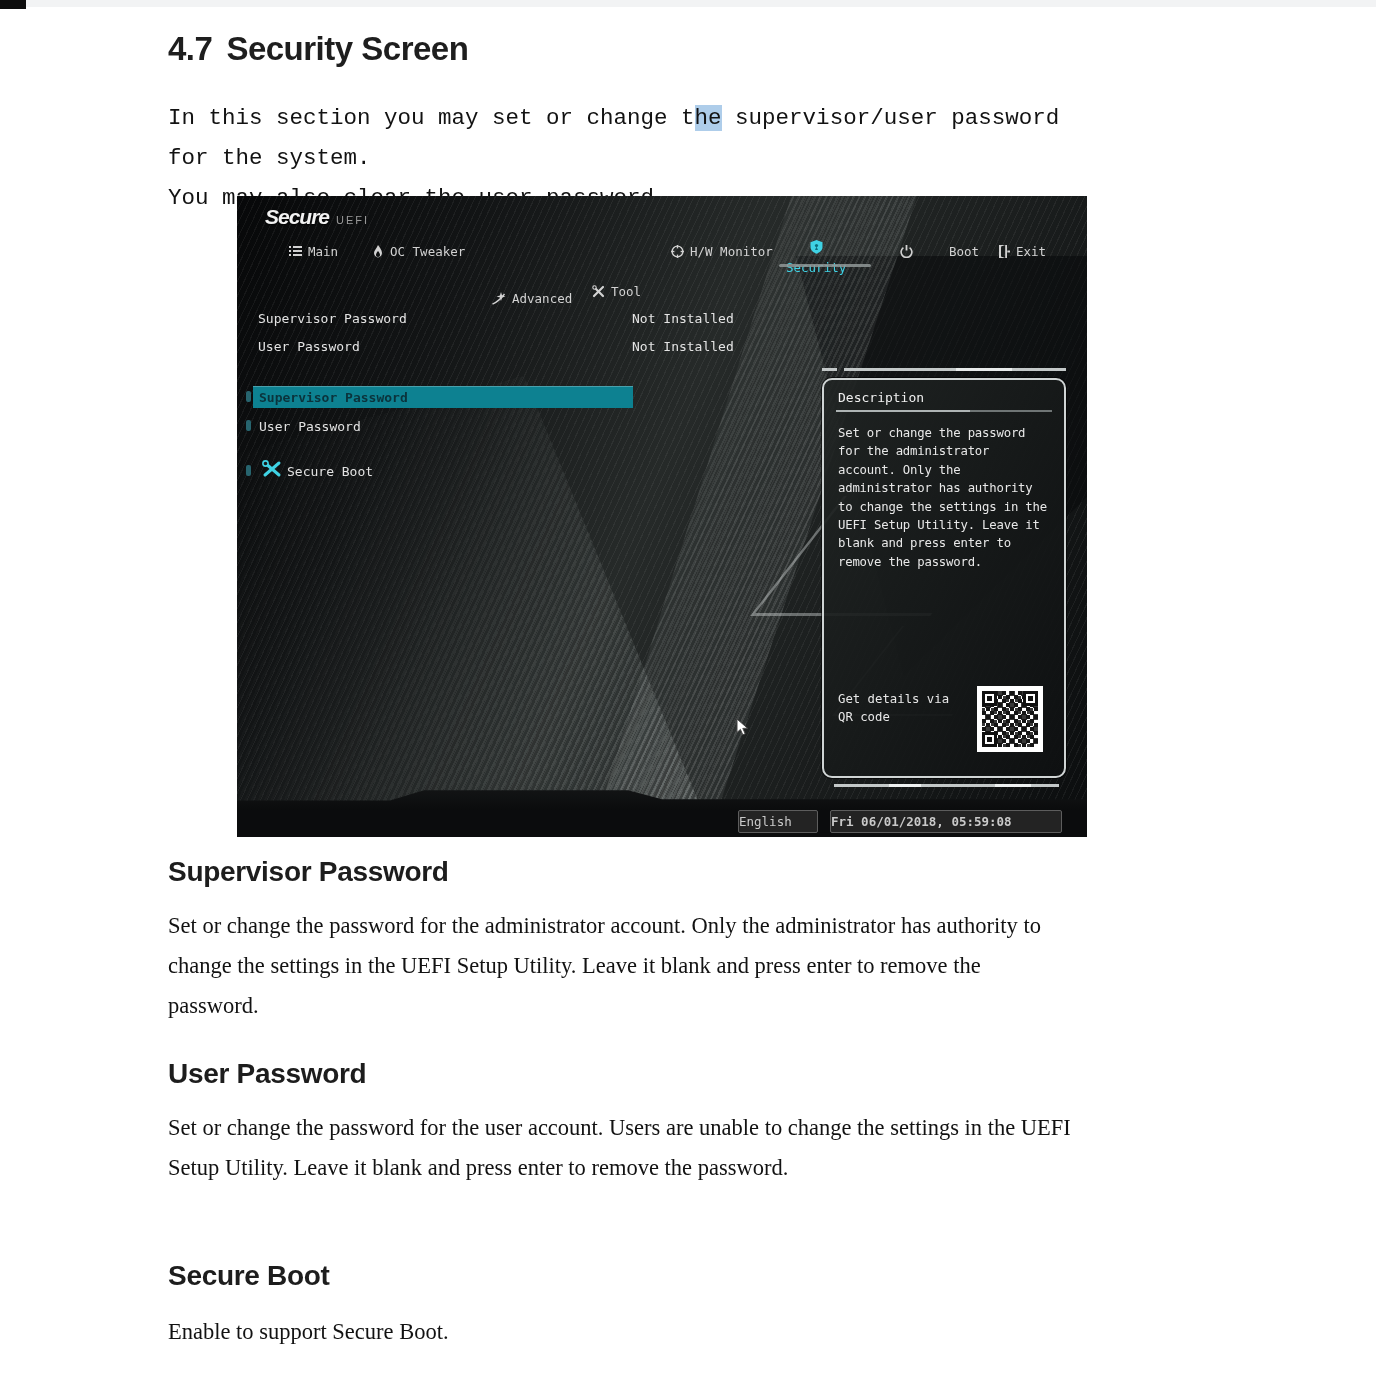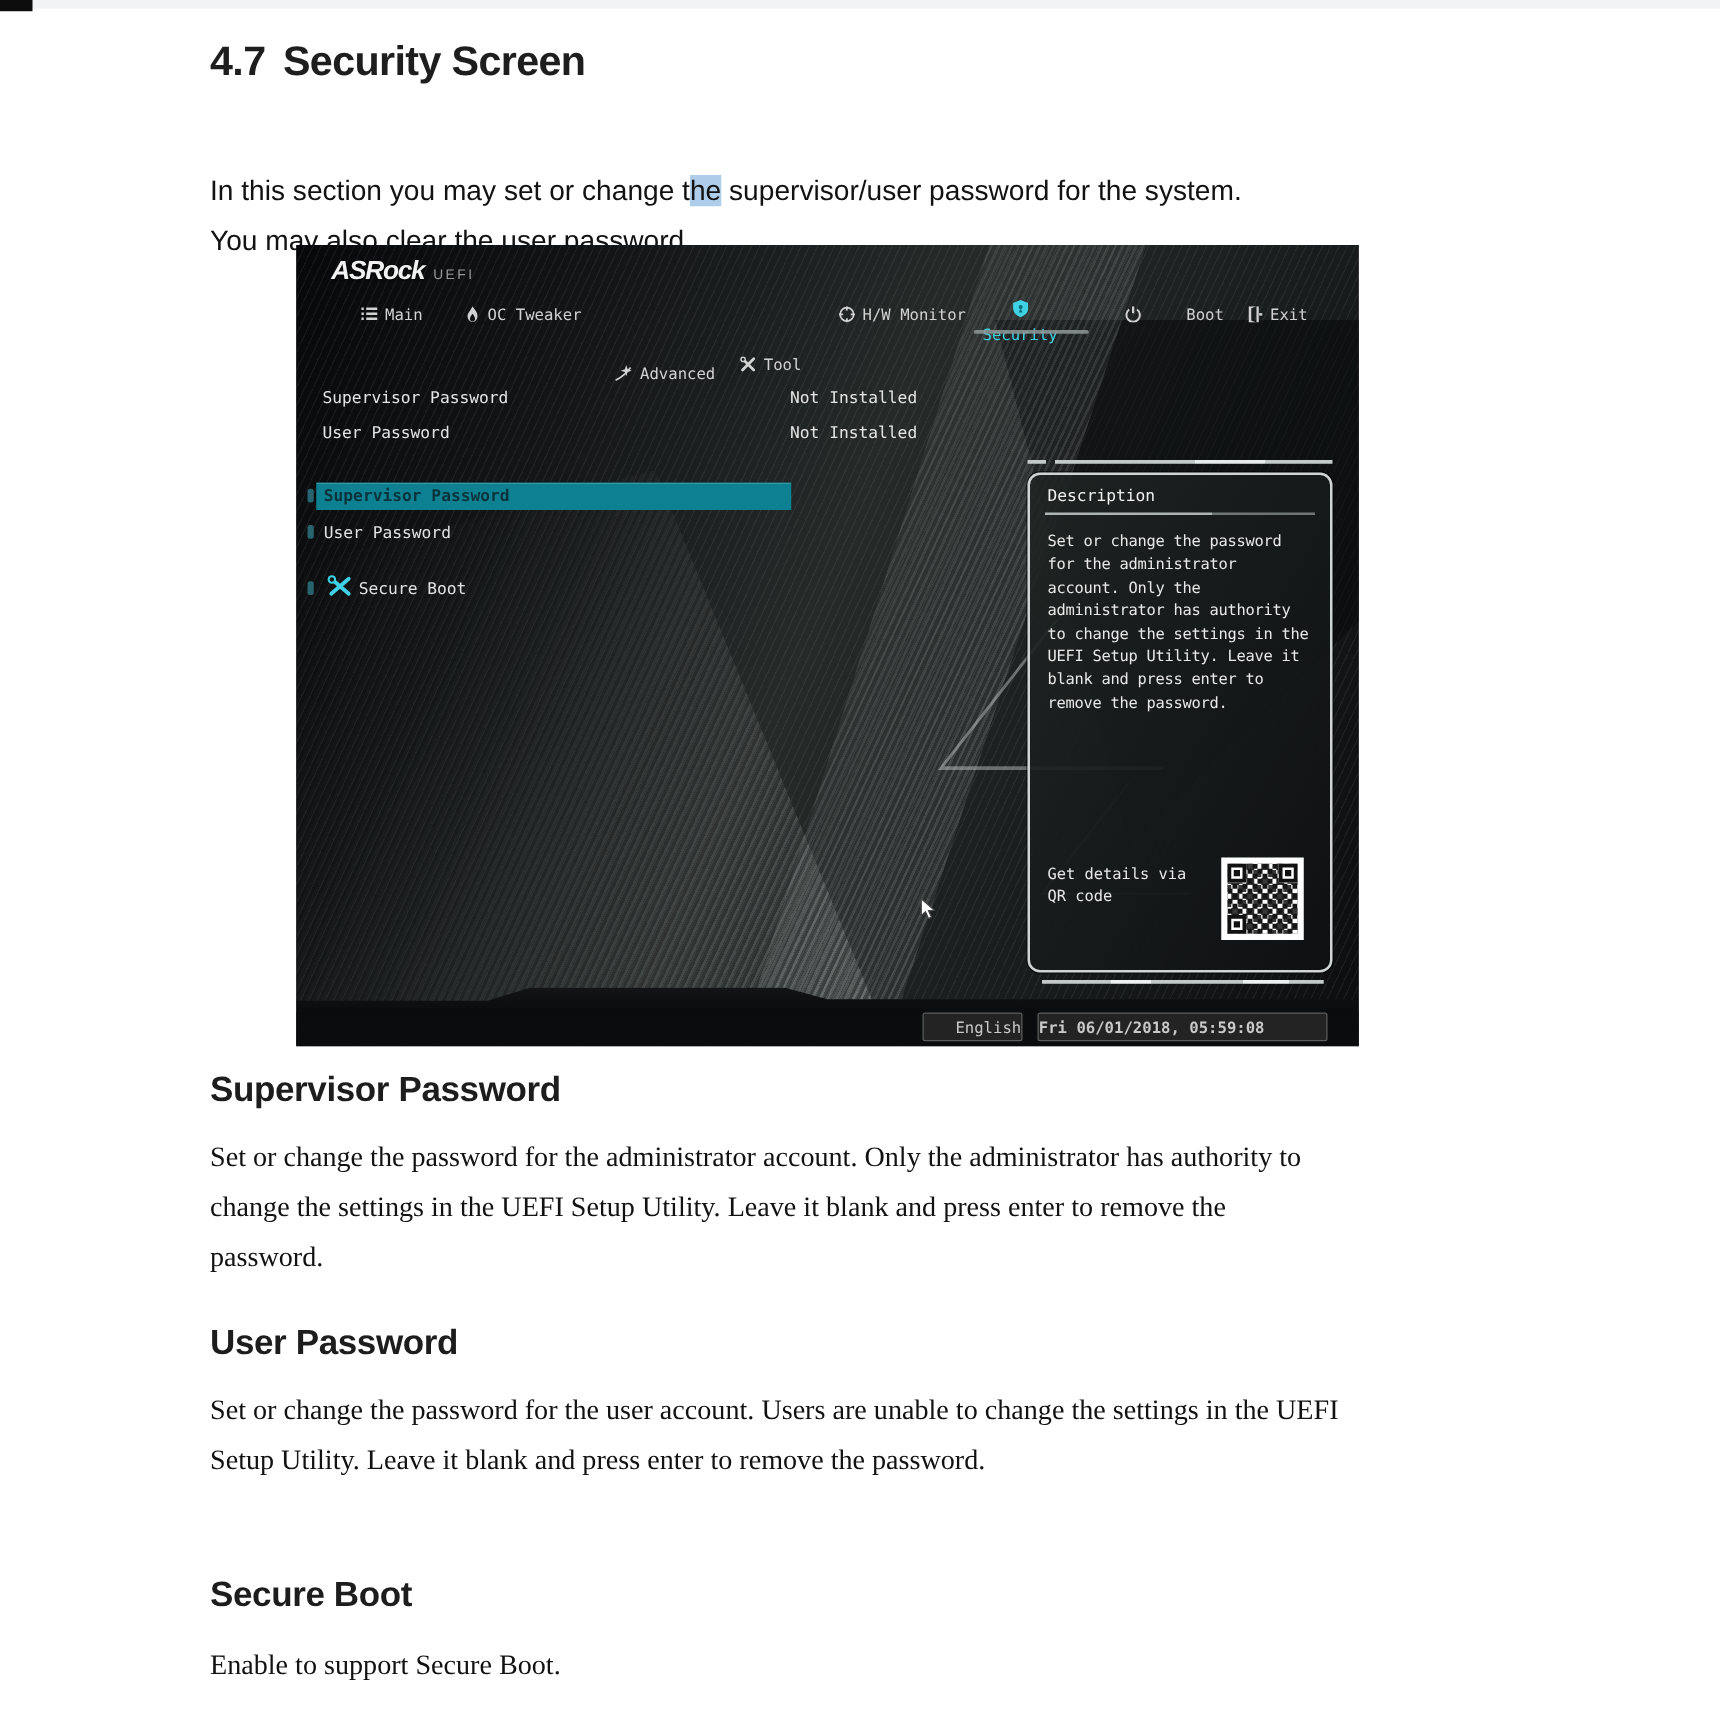--- a/index.html
+++ b/index.html
@@ -9,21 +9,21 @@
 
   
   .top-strip { position:absolute; left:0; top:0; width:1376px; height:7px; background:#f2f3f4; }
   .top-strip-dark { position:absolute; left:0; top:0; width:26px; height:9px; background:#0d0d0d; }
 
   
   .doc-title { position:absolute; left:168px; top:30px; font-size:33px; font-weight:700;
                color:#1e1e1e; letter-spacing:-0.5px; }
   .doc-title .num { margin-right:14px; }
   .intro { position:absolute; left:168px; top:98px; width:920px;
-           font-family:Liberation Sans, sans-serif; font-size:22.5px; line-height:40px; color:#121212;margin-top:35px; }
+           font-family:Liberation Mono, monospace; font-size:22.5px; line-height:40px; color:#121212; }
   .sel-hl { background:#aecdea; }
 
   .sec-head { position:absolute; left:168px; font-size:28px; font-weight:700; color:#1d1d1d; letter-spacing:-0.3px; }
   .sec-body { position:absolute; left:168px; width:905px;
               font-family:"Liberation Serif", serif; font-size:22.5px; line-height:40px; color:#121212; }
   #head1 { top:856px; } #body1 { top:906px; }
   #head2 { top:1058px; } #body2 { top:1108px; }
   #head3 { top:1260px; } #body3 { top:1312px; }
 
   
@@ -109,21 +109,21 @@
       background-size:8px 8px; }
   .qr-pattern::after { content:""; position:absolute; inset:0;
       background:repeating-conic-gradient(rgba(20,20,20,0.85) 0% 25%, transparent 0% 50%);
       background-size:12px 12px; background-position:3px 5px; }
   .qr-finder { position:absolute; width:15px; height:15px; border:3px solid #111; background:#fff; }
   .qr-finder::after { content:""; position:absolute; inset:2px; background:#111; }
   .qr-f1 { left:5px; top:5px; } .qr-f2 { right:5px; top:5px; } .qr-f3 { left:5px; bottom:5px; }
 
   
   .lang-box { left:501px; top:614px; width:80px; height:23px; background:#232323;
-      border:1px solid #5d5d5d; border-radius:2px; display:flex; align-items:center; justify-content:flex-end;
+      border:1px solid #5d5d5d; border-radius:2px; display:flex; align-items:center; justify-content:flex-start;
       font-size:12.5px; color:#c9c9c9; }
   .date-box { left:593px; top:614px; width:232px; height:23px; background:#232323;
       border:1px solid #5d5d5d; border-radius:2px; display:flex; align-items:center; justify-content:flex-start;
       font-size:12.5px; color:#c9c9c9;font-weight:bold; }
 
   .cursor { left:499px; top:522px; }
 </style>
 </head>
 <body>
 
@@ -140,21 +140,21 @@
     <div class="abs bg-streaks"></div>
     <div class="abs bg-dark-poly"></div>
     <div class="abs bg-band-mid"></div>
     <div class="abs bg-band-light"></div>
     <div class="abs bg-chevron1"></div>
     <div class="abs bg-chevron2"></div>
     <div class="abs bg-footer-steps"></div>
     <div class="abs bg-footer-bar"></div>
 
     <div class="abs brand">
-      <span class="brand-name">ASRock</span>
+      <span class="brand-name">Secure</span>
       <span class="brand-suffix">UEFI</span>
     </div>
 
     <div class="abs tab" id="tab-main">
       <span>
           <svg width="13" height="12" viewBox="0 0 13 12">
             <g fill="#d2d2d2">
               <rect x="0" y="1" width="2" height="2"></rect>
               <rect x="4" y="1" width="9" height="2"></rect>
               <rect x="0" y="5" width="2" height="2"></rect>

